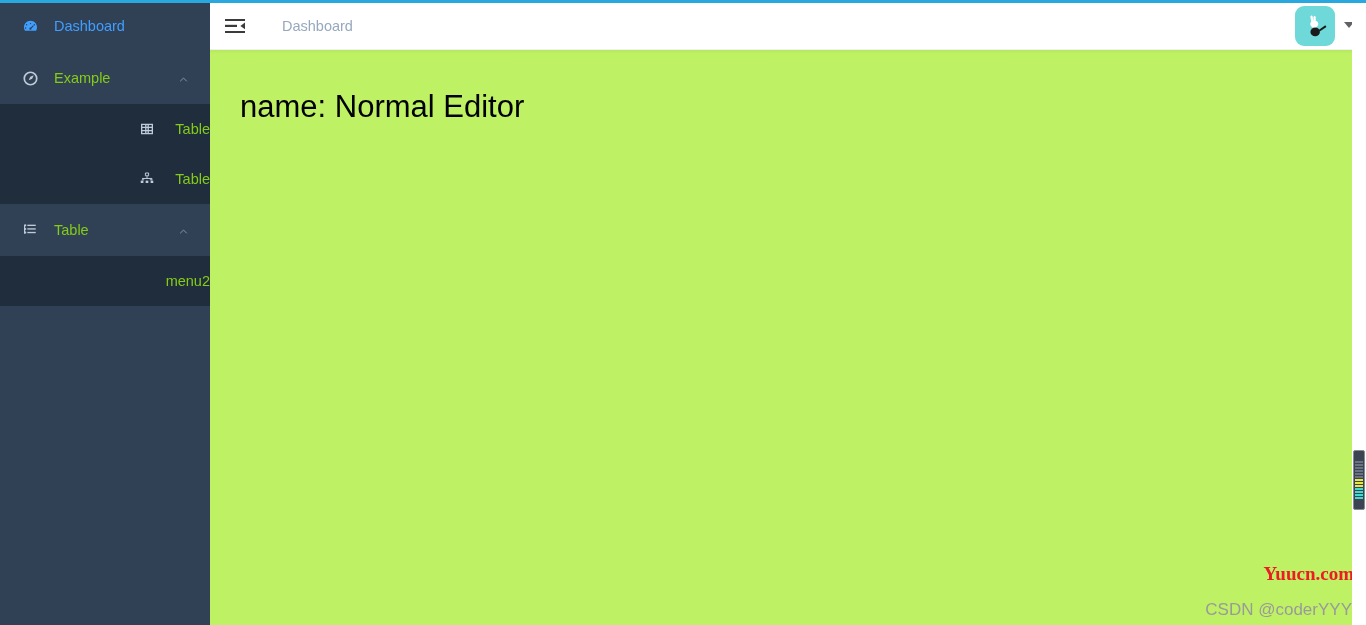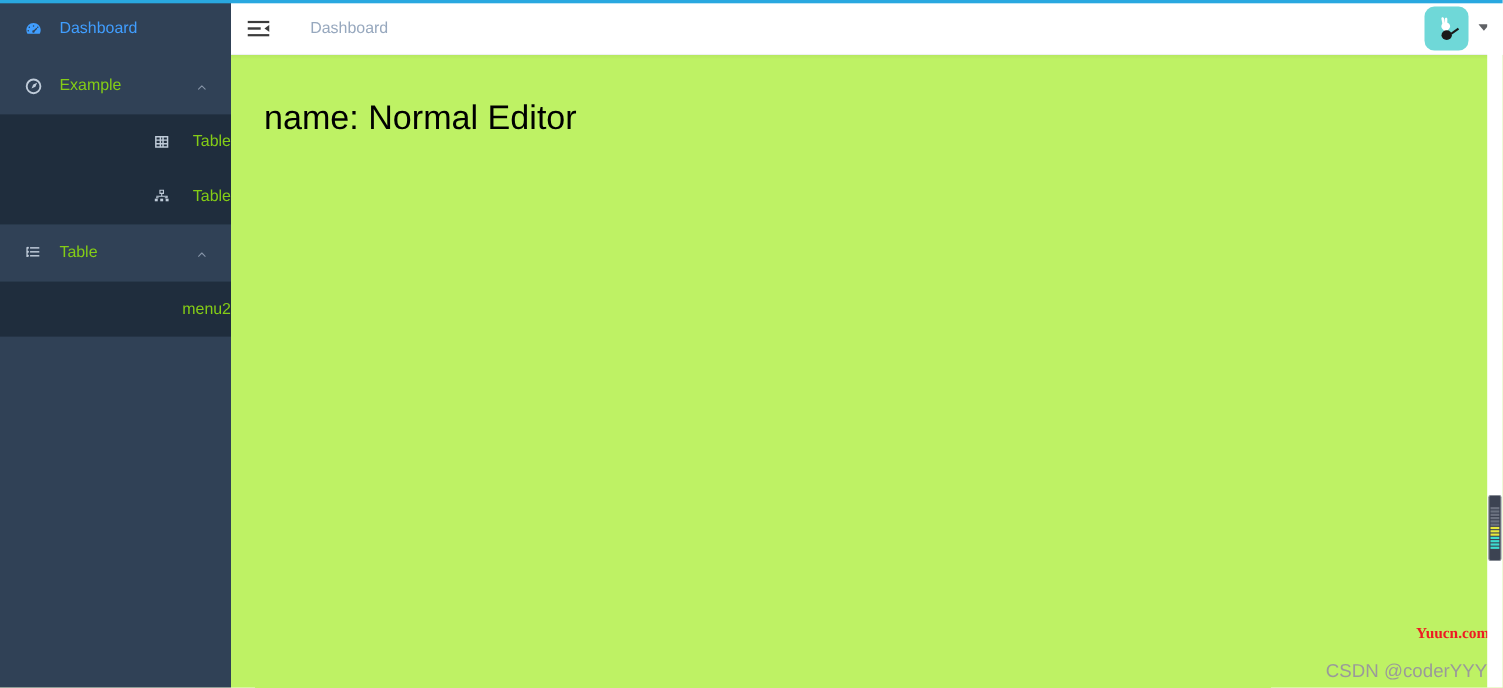--- a/index.html
+++ b/index.html
@@ -140,21 +140,21 @@
     color:#000;
     line-height:1.2;
   }
 
   
   #watermark-main {
     position:absolute;
     right:12px; bottom:40px;
     color:#ee1b24;
     font-family:"Liberation Serif", serif;
-    font-size:14px;
+    font-size:19px;
     font-weight:bold;
     z-index:60;
   }
   #watermark-sub {
     position:absolute;
     right:14px; bottom:5px;
     color:#9a9a9a;
     font-size:17px;
     z-index:60;
   }

